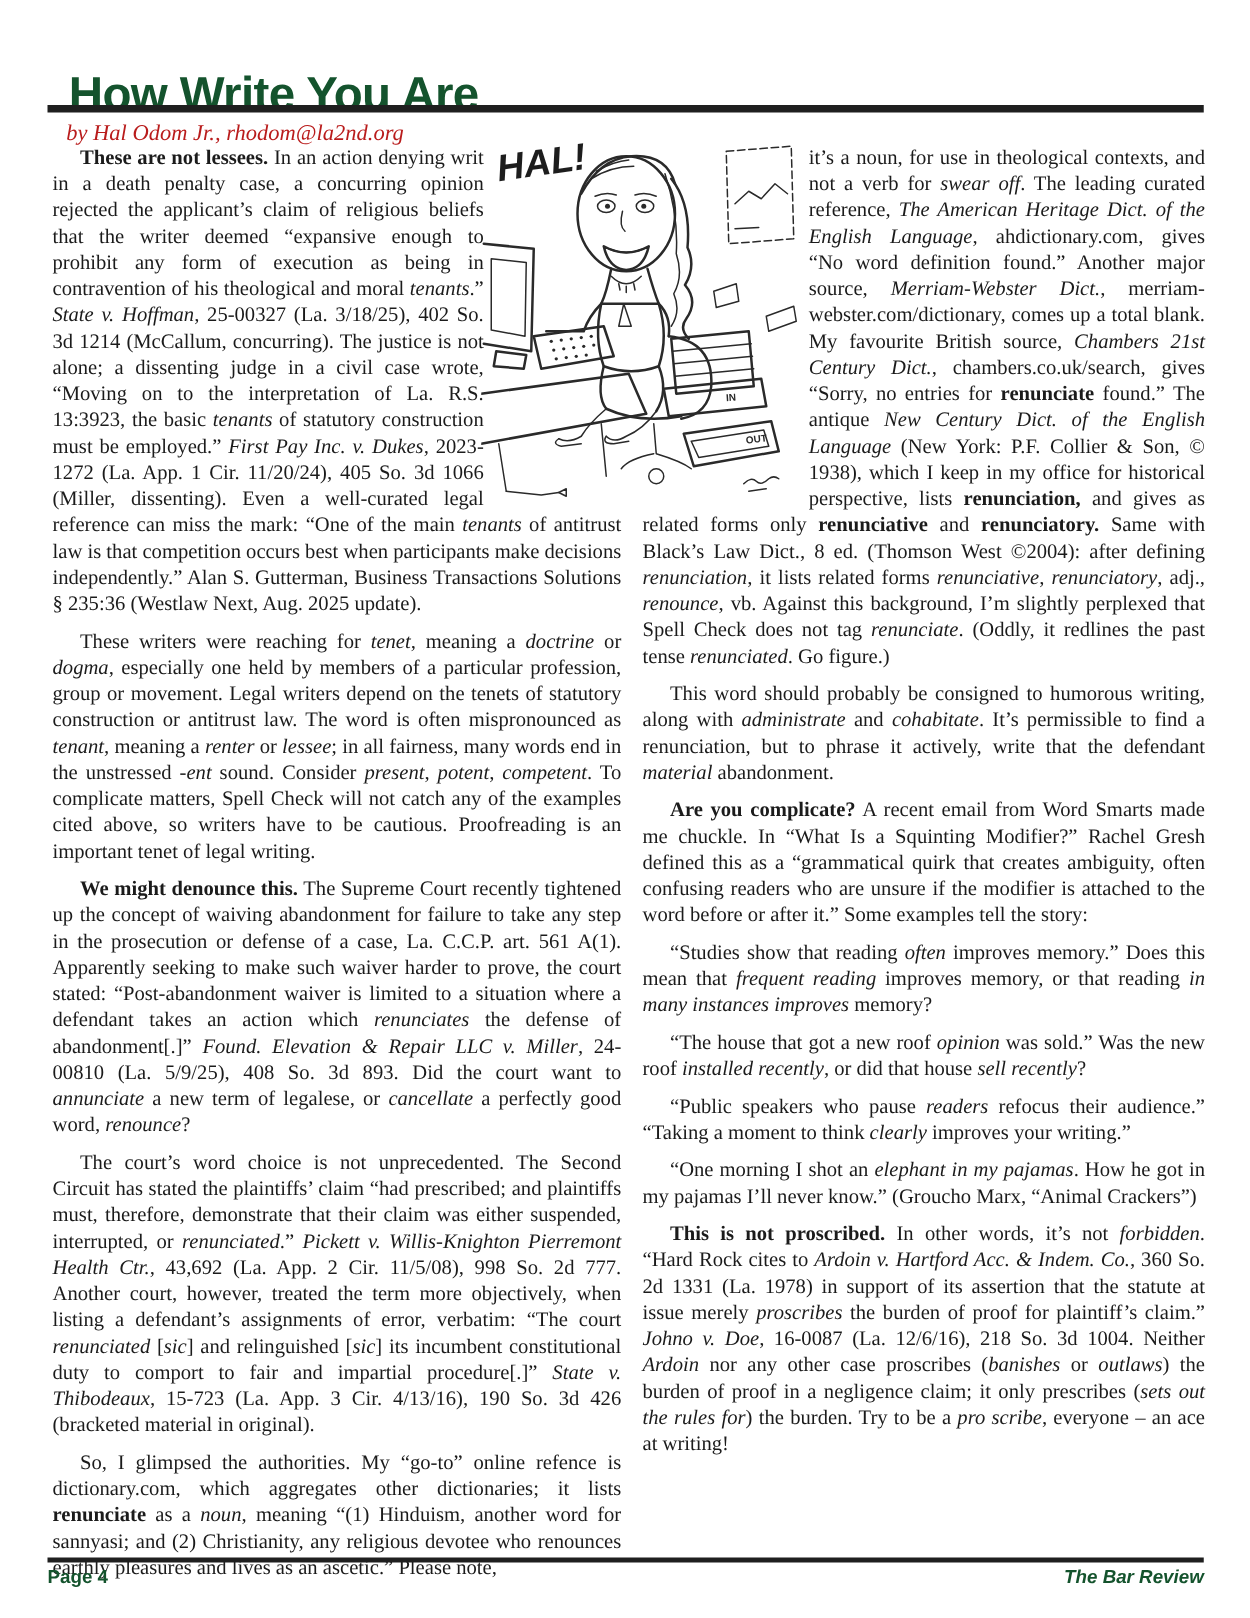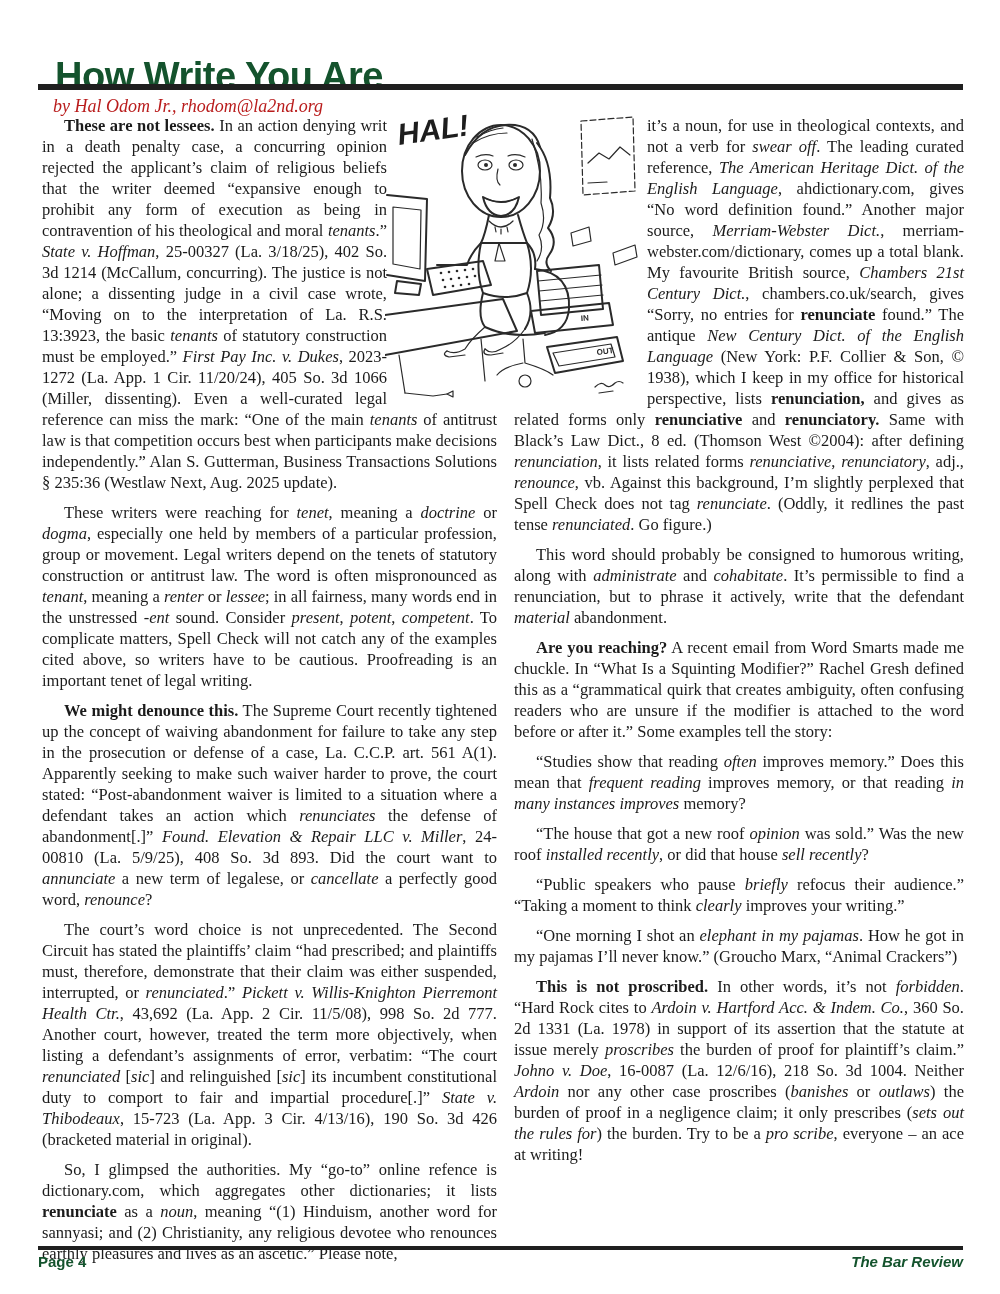--- a/index.html
+++ b/index.html
@@ -49,24 +49,24 @@
     <p><span class="b">These are not lessees.</span><span> In an action denying writ in a death penalty case, a concurring opinion rejected the applicant’s claim of religious beliefs that the writer deemed “expansive enough to prohibit any form of execution as being in contravention of his theological and moral </span><span class="i">tenants</span><span>.” </span><span class="i">State v. Hoffman</span><span>, 25-00327 (La. 3/18/25), 402 So. 3d 1214 (McCallum, concurring). The justice is not alone; a dissenting judge in a civil case wrote, “Moving on to the interpretation of La. R.S. 13:3923, the basic </span><span class="i">tenants</span><span> of statutory construction must be employed.” </span><span class="i">First Pay Inc. v. Dukes</span><span>, 2023-1272 (La. App. 1 Cir. 11/20/24), 405 So. 3d 1066 (Miller, dissenting). Even a well-curated legal reference can miss the mark: “One of the main </span><span class="i">tenants</span><span> of antitrust law is that competition occurs best when participants make decisions independently.” Alan S. Gutterman, Business Transactions Solutions § 235:36 (Westlaw Next, Aug. 2025 update).</span></p>
     <p><span>These writers were reaching for </span><span class="i">tenet</span><span>, meaning a </span><span class="i">doctrine</span><span> or </span><span class="i">dogma</span><span>, especially one held by members of a particular profession, group or movement. Legal writers depend on the tenets of statutory construction or antitrust law. The word is often mispronounced as </span><span class="i">tenant</span><span>, meaning a </span><span class="i">renter</span><span> or </span><span class="i">lessee</span><span>; in all fairness, many words end in the unstressed </span><span class="i">-ent</span><span> sound. Consider </span><span class="i">present</span><span>, </span><span class="i">potent</span><span>, </span><span class="i">competent</span><span>. To complicate matters, Spell Check will not catch any of the examples cited above, so writers have to be cautious. Proofreading is an important tenet of legal writing.</span></p>
     <p><span class="b">We might denounce this.</span><span> The Supreme Court recently tightened up the concept of waiving abandonment for failure to take any step in the prosecution or defense of a case, La. C.C.P. art. 561 A(1). Apparently seeking to make such waiver harder to prove, the court stated: “Post-abandonment waiver is limited to a situation where a defendant takes an action which </span><span class="i">renunciates</span><span> the defense of abandonment[.]” </span><span class="i">Found. Elevation &amp; Repair LLC v. Miller</span><span>, 24-00810 (La. 5/9/25), 408 So. 3d 893. Did the court want to </span><span class="i">annunciate</span><span> a new term of legalese, or </span><span class="i">cancellate</span><span> a perfectly good word, </span><span class="i">renounce</span><span>?</span></p>
     <p><span>The court’s word choice is not unprecedented. The Second Circuit has stated the plaintiffs’ claim “had prescribed; and plaintiffs must, therefore, demonstrate that their claim was either suspended, interrupted, or </span><span class="i">renunciated</span><span>.” </span><span class="i">Pickett v. Willis-Knighton Pierremont Health Ctr.</span><span>, 43,692 (La. App. 2 Cir. 11/5/08), 998 So. 2d 777. Another court, however, treated the term more objectively, when listing a defendant’s assignments of error, verbatim: “The court </span><span class="i">renunciated</span><span> [</span><span class="i">sic</span><span>] and relinguished [</span><span class="i">sic</span><span>] its incumbent constitutional duty to comport to fair and impartial procedure[.]” </span><span class="i">State v. Thibodeaux</span><span>, 15-723 (La. App. 3 Cir. 4/13/16), 190 So. 3d 426 (bracketed material in original).</span></p>
     <p><span>So, I glimpsed the authorities. My “go-to” online refence is dictionary.com, which aggregates other dictionaries; it lists </span><span class="b">renunciate</span><span> as a </span><span class="i">noun</span><span>, meaning “(1) Hinduism, another word for sannyasi; and (2) Christianity, any religious devotee who renounces earthly pleasures and lives as an ascetic.” Please note,</span></p>
   </div>
   <div class="col col-right">
     <div class="spacer-left"></div>
     <p style="text-indent:0"><span>it’s a noun, for use in theological contexts, and not a verb for </span><span class="i">swear off</span><span>. The leading curated reference, </span><span class="i">The American Heritage Dict. of the English Language</span><span>, ahdictionary.com, gives “No word definition found.” Another major source, </span><span class="i">Merriam-Webster Dict.</span><span>, merriam-webster.com/dictionary, comes up a total blank. My favourite British source, </span><span class="i">Chambers 21st Century Dict.</span><span>, chambers.co.uk/search, gives “Sorry, no entries for </span><span class="b">renunciate</span><span> found.” The antique </span><span class="i">New Century Dict. of the English Language</span><span> (New York: P.F. Collier &amp; Son, © 1938), which I keep in my office for historical perspective, lists </span><span class="b">renunciation,</span><span> and gives as related forms only </span><span class="b">renunciative</span><span> and </span><span class="b">renunciatory.</span><span> Same with Black’s Law Dict., 8 ed. (Thomson West ©2004): after defining </span><span class="i">renunciation</span><span>, it lists related forms </span><span class="i">renunciative</span><span>, </span><span class="i">renunciatory</span><span>, adj., </span><span class="i">renounce</span><span>, vb. Against this background, I’m slightly perplexed that Spell Check does not tag </span><span class="i">renunciate</span><span>. (Oddly, it redlines the past tense </span><span class="i">renunciated</span><span>. Go figure.)</span></p>
     <p><span>This word should probably be consigned to humorous writing, along with </span><span class="i">administrate</span><span> and </span><span class="i">cohabitate</span><span>. It’s permissible to find a renunciation, but to phrase it actively, write that the defendant </span><span class="i">material</span><span> abandonment.</span></p>
-    <p><span class="b">Are you reaching?</span><span> A recent email from Word Smarts made me chuckle. In “What Is a Squinting Modifier?” Rachel Gresh defined this as a “grammatical quirk that creates ambiguity, often confusing readers who are unsure if the modifier is attached to the word before or after it.” Some examples tell the story:</span></p>
+    <p><span class="b">Are you complicate?</span><span> A recent email from Word Smarts made me chuckle. In “What Is a Squinting Modifier?” Rachel Gresh defined this as a “grammatical quirk that creates ambiguity, often confusing readers who are unsure if the modifier is attached to the word before or after it.” Some examples tell the story:</span></p>
     <p><span>“Studies show that reading </span><span class="i">often</span><span> improves memory.” Does this mean that </span><span class="i">frequent reading</span><span> improves memory, or that reading </span><span class="i">in many instances improves</span><span> memory?</span></p>
     <p><span>“The house that got a new roof </span><span class="i">opinion</span><span> was sold.” Was the new roof </span><span class="i">installed recently</span><span>, or did that house </span><span class="i">sell recently</span><span>?</span></p>
-    <p><span>“Public speakers who pause </span><span class="i">briefly</span><span> refocus their audience.” “Taking a moment to think </span><span class="i">clearly</span><span> improves your writing.”</span></p>
+    <p><span>“Public speakers who pause </span><span class="i">readers</span><span> refocus their audience.” “Taking a moment to think </span><span class="i">clearly</span><span> improves your writing.”</span></p>
     <p><span>“One morning I shot an </span><span class="i">elephant in my pajamas</span><span>. How he got in my pajamas I’ll never know.” (Groucho Marx, “Animal Crackers”)</span></p>
     <p><span class="b">This is not proscribed.</span><span> In other words, it’s not </span><span class="i">forbidden</span><span>. “Hard Rock cites to </span><span class="i">Ardoin v. Hartford Acc. &amp; Indem. Co.</span><span>, 360 So. 2d 1331 (La. 1978) in support of its assertion that the statute at issue merely </span><span class="i">proscribes</span><span> the burden of proof for plaintiff’s claim.” </span><span class="i">Johno v. Doe</span><span>, 16-0087 (La. 12/6/16), 218 So. 3d 1004. Neither </span><span class="i">Ardoin</span><span> nor any other case proscribes (</span><span class="i">banishes</span><span> or </span><span class="i">outlaws</span><span>) the burden of proof in a negligence claim; it only prescribes (</span><span class="i">sets out the rules for</span><span>) the burden. Try to be a </span><span class="i">pro scribe</span><span>, everyone – an ace at writing!</span></p>
   </div>
 </div>
 
 <div class="cartoon">
   <svg viewBox="0 0 256 300" xmlns="http://www.w3.org/2000/svg">
 
     <text class="hal-text" x="14" y="42" transform="rotate(-8 14 42)">HAL!</text>
 

